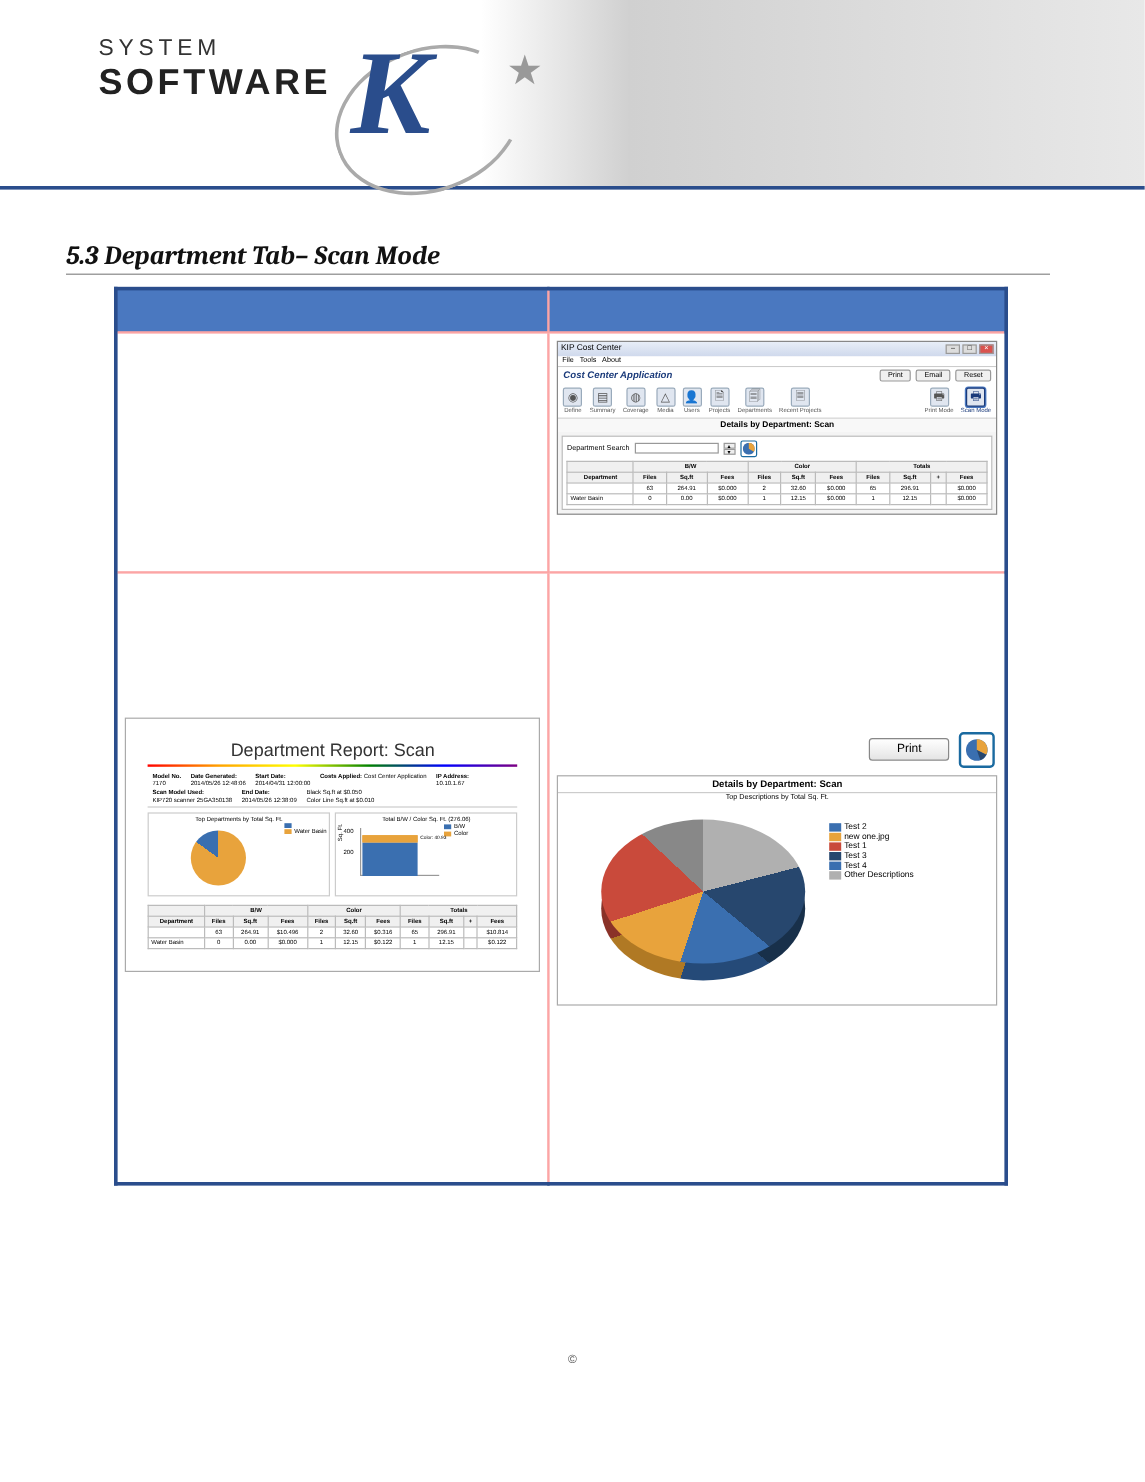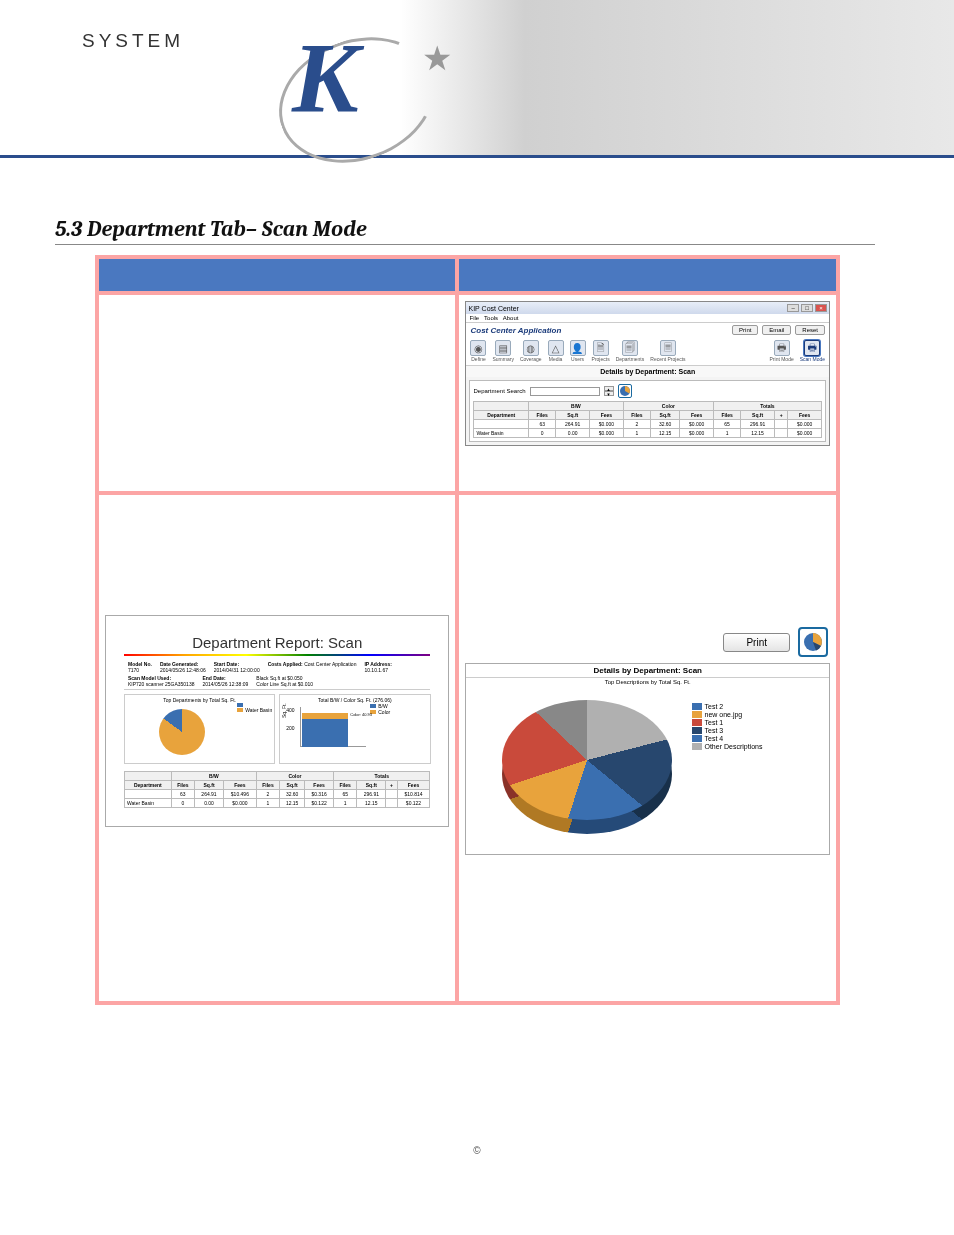--- a/index.html
+++ b/index.html
@@ -24,34 +24,34 @@
     position: absolute; left: 195px; top: 10px; width: 160px; height: 120px;
     border: 3px solid #aaa; border-radius: 50%; border-right-color: transparent;
     transform: rotate(-20deg);
   }
   .logo-star { position: absolute; left: 340px; top: 8px; font-size: 34px; color: #999; }
 
   .section-title {
     font-family: Cambria, Georgia, serif;
     font-style: italic; font-weight: bold;
     font-size: 22px; color: #111;
-    margin: 58px 0 8px 55px;
+    margin: 42px 0 8px 55px;
     border-bottom: 1px solid #888;
     width: 820px;
     padding-bottom: 2px;
   }
 
   .outer-table {
     margin: 10px 0 0 95px;
     border: 3px solid #2a4d8c;
     width: 745px;
     border-collapse: collapse;
     background: #fff;
   }
-  .outer-table td { border: 4px solid #fca5a5; vertical-align: top; padding: 0; }
+  .outer-table td { border: 2px solid #fca5a5; vertical-align: top; padding: 0; }
   .header-row td { background: #4a78c0; height: 36px; }
   .col-left { width: 360px; }
   .col-right { width: 380px; }
   .cell-pad { padding: 6px; }
 
   
   .appwin { border: 1px solid #888; font-size: 7px; background: #f4f4f4; }
   .titlebar { background: linear-gradient(#e8eef8,#cfd9ec); height: 12px; display:flex; justify-content:space-between; align-items:center; padding:0 2px;}
   .titlebar .wbtns span{ display:inline-block; width:12px; height:8px; background:#ddd; border:1px solid #999; font-size:6px; text-align:center;}
   .titlebar .wbtns .close{ background:#d9534f; color:#fff;}
@@ -124,20 +124,21 @@
 </head>
 <body>
 
 <div class="header-band">
   <div class="logo-wrap">
     <div class="logo-swoosh"></div>
     <div class="logo-star">★</div>
     <div class="logo-k">K</div>
     <div class="logo-text">
       <div class="logo-system">SYSTEM</div>
+      <div class="logo-software">SOFTWARE</div>
     </div>
   </div>
 </div>
 
 <h2 class="section-title">5.3 Department Tab– Scan Mode</h2>
 
 <table class="outer-table">
   <tbody>
       <tr class="header-row">
     <td class="col-left"></td>

